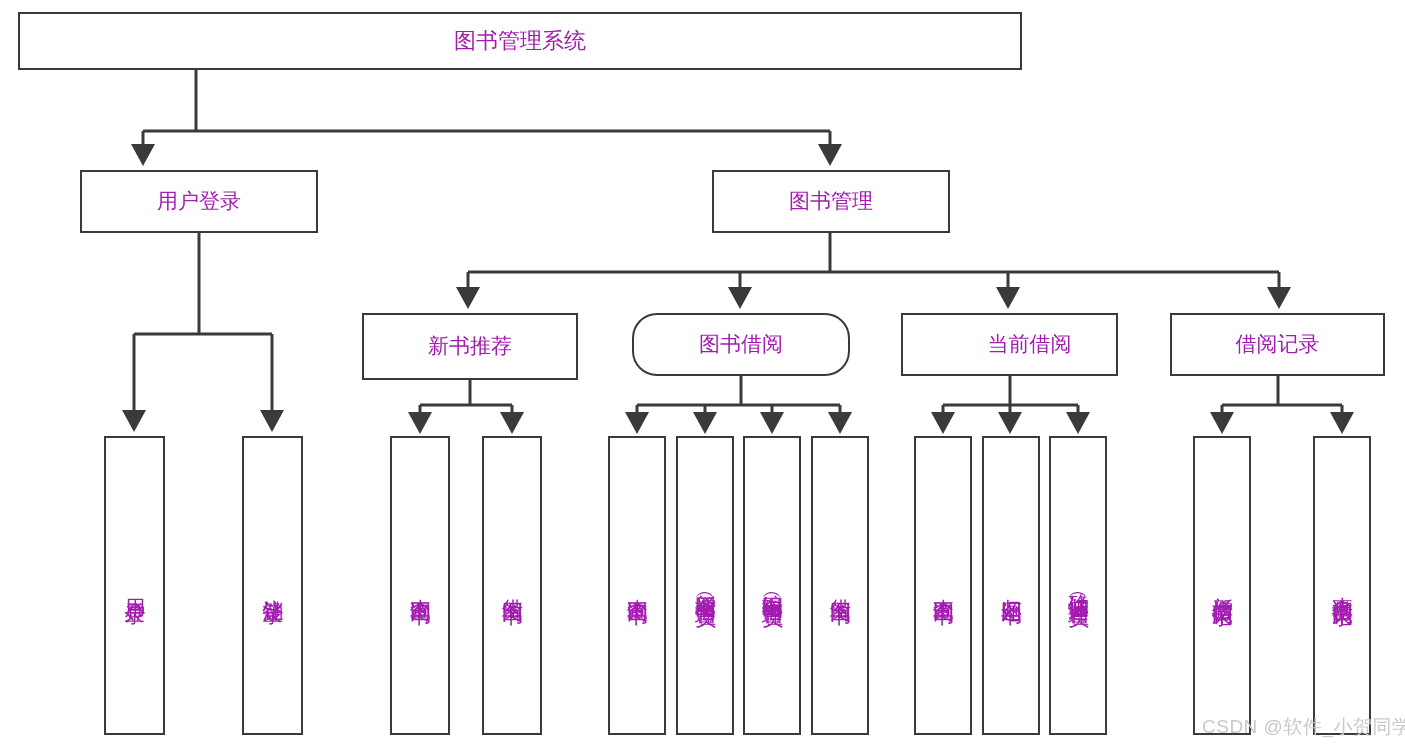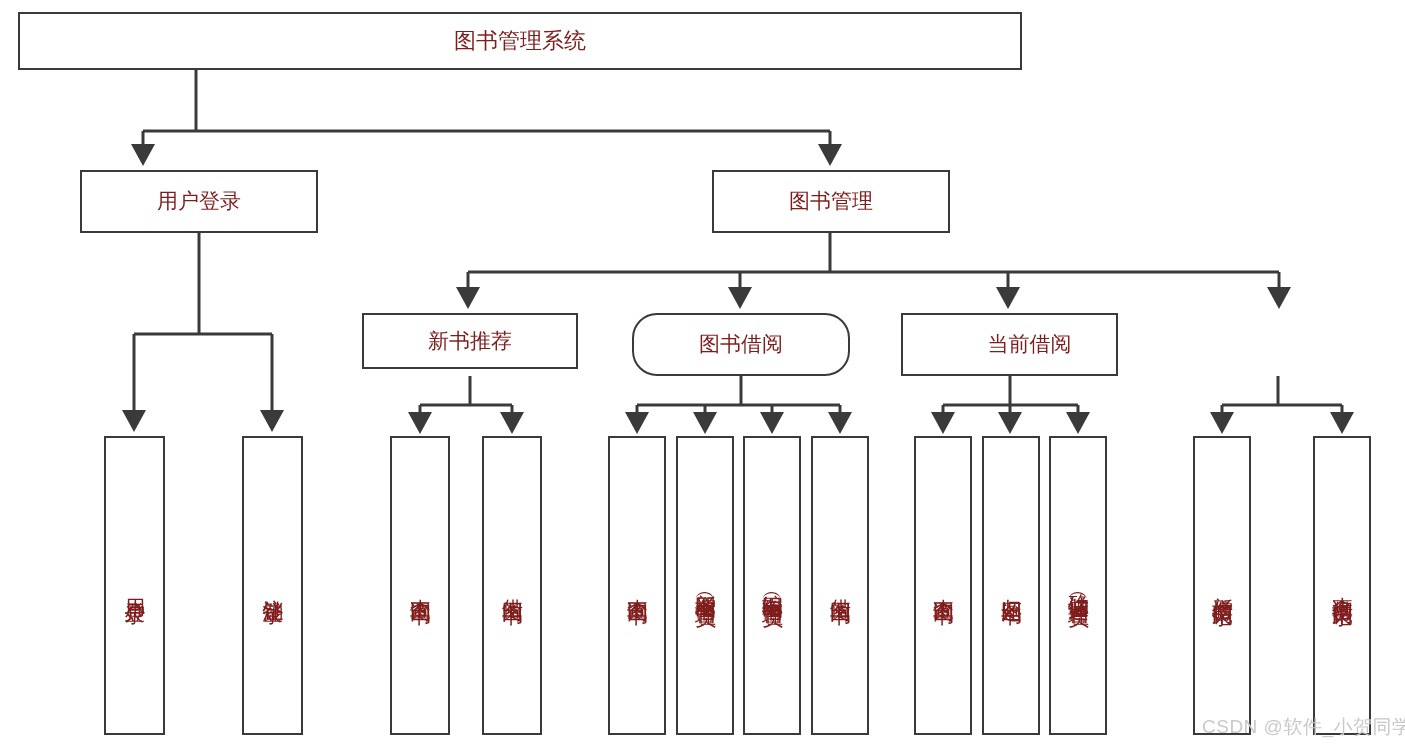--- a/index.html
+++ b/index.html
@@ -4,21 +4,21 @@
 <style>
   html,body{margin:0;padding:0;background:#ffffff;}
   body{font-family:"Liberation Sans","DejaVu Sans",sans-serif;}
   #canvas{position:relative;width:1405px;height:747px;background:#ffffff;overflow:hidden;}
   svg#wires{position:absolute;left:0;top:0;width:1405px;height:747px;pointer-events:none;}
   .node{
     position:absolute;
     box-sizing:border-box;
     border:2px solid #3a3a3a;
     background:#ffffff;
-    color:#7f1d1d;
+    color:#a21caf;
     display:flex;
     align-items:center;
     justify-content:center;
     text-align:center;
     line-height:1.18;
   }
   .node.h{font-size:21px;}
   .node.root{font-size:22px;}
   .node.v{
     writing-mode:vertical-rl;
@@ -102,28 +102,31 @@
     <span class="txt">图书管理系统</span>
   </div>
 
   <div class="node h" style="left:80px;top:170px;width:238px;height:63px;">
     <span class="txt">用户登录</span>
   </div>
   <div class="node h" style="left:712px;top:170px;width:238px;height:63px;">
     <span class="txt">图书管理</span>
   </div>
 
-  <div class="node h" style="left:362px;top:313px;width:216px;height:56px;">
+  <div class="node h" style="left:362px;top:313px;width:216px;height:67px;">
     <span class="txt">新书推荐</span>
   </div>
   <div class="node h" style="left:632px;top:313px;width:218px;height:63px;border-radius:25px;">
     <span class="txt">图书借阅</span>
   </div>
   <div class="node h" style="left:901px;top:313px;width:217px;height:63px;padding-left:40px;">
     <span class="txt">当前借阅</span>
+  </div>
+  <div class="node h" style="left:1170px;top:313px;width:215px;height:63px;">
+    <span class="txt">借阅记录</span>
   </div>
 
   <div class="node v" style="left:104px;top:436px;width:61px;height:299px;">
     <span class="txt">用户登录</span>
   </div>
   <div class="node v" style="left:242px;top:436px;width:61px;height:299px;">
     <span class="txt">注销登录</span>
   </div>
 
   <div class="node v" style="left:390px;top:436px;width:60px;height:299px;">

